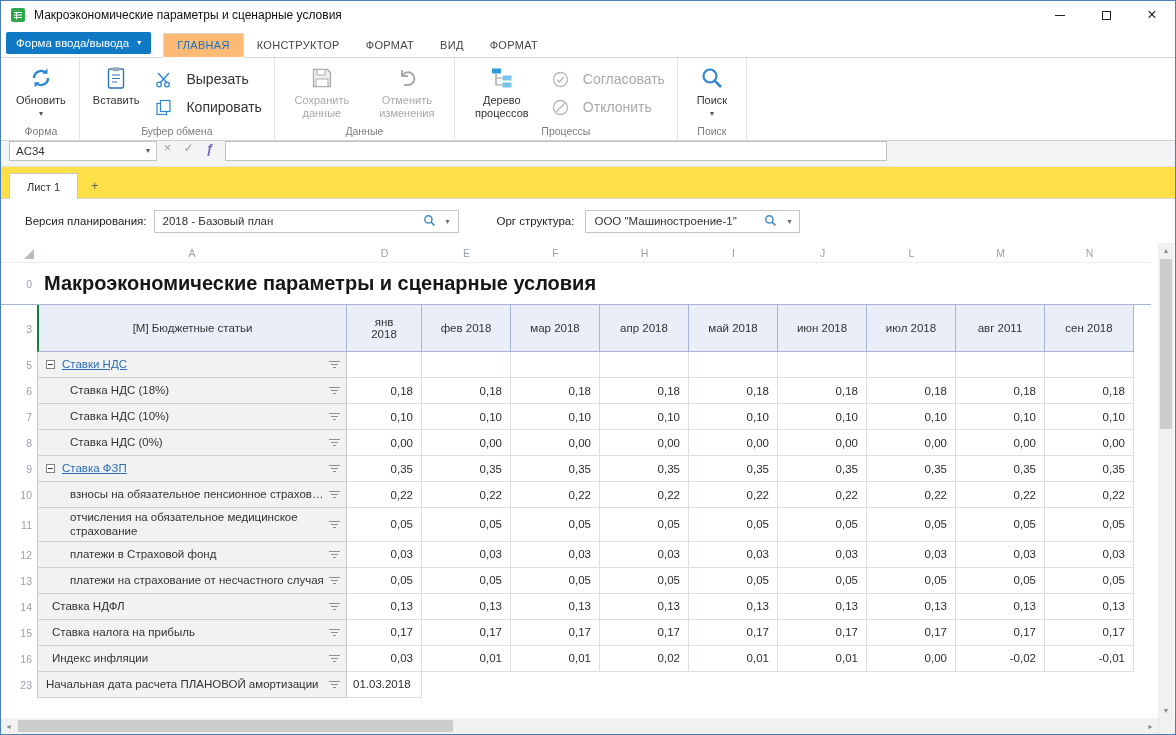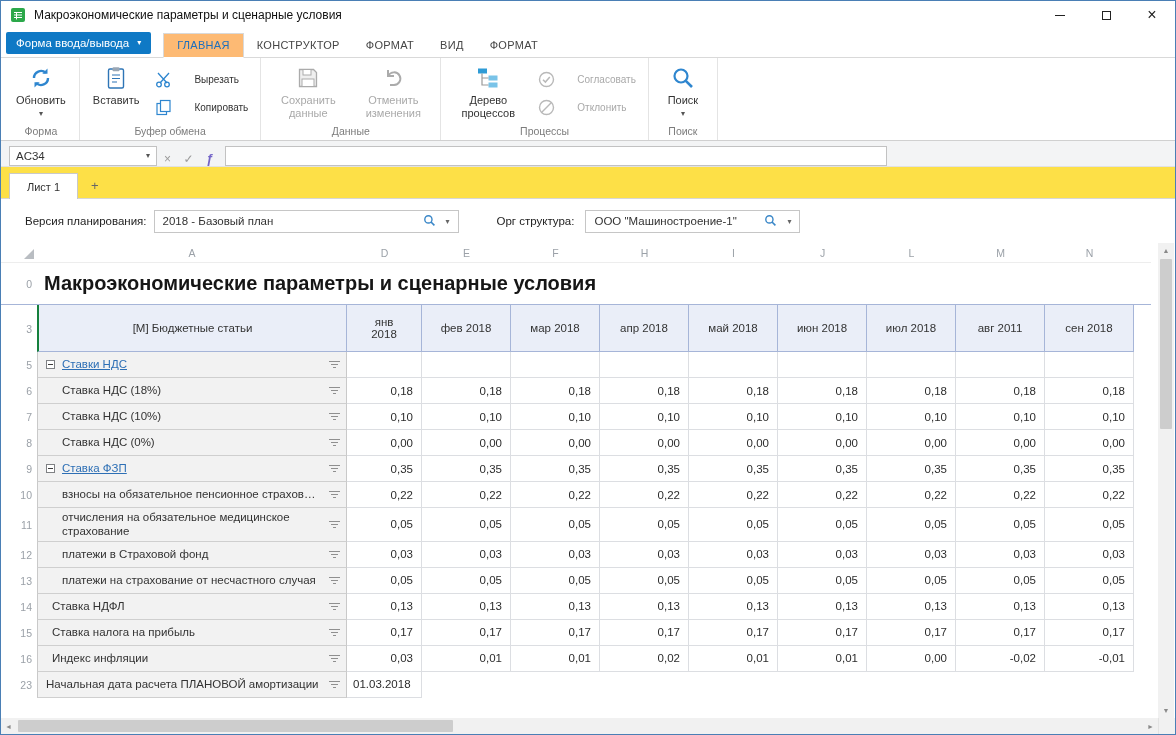--- a/index.html
+++ b/index.html
@@ -26,27 +26,27 @@
 .caret{font-size:8px;color:#555;line-height:1}
 
 
 .ribbon{position:absolute;top:57px;left:0;right:0;height:83px;background:#fff;border-bottom:1px solid #d0d0d0;display:flex;align-items:stretch;padding-left:2px}
 .rgroup{display:flex;flex-direction:column;border-right:1px solid #e4e4e4;padding:3px 6px 0}
 .rgroup-body{flex:1;display:flex;align-items:flex-start;justify-content:center;gap:3px}
 .rgroup-label{text-align:center;font-size:10.5px;color:#7c7c7c;padding:1px 4px 3px}
 .bigbtn{display:flex;flex-direction:column;align-items:center;padding:4px 7px 2px;gap:3px;font-size:11px;line-height:1.15;text-align:center;min-width:56px;cursor:default}
 .bigbtn .lbl{max-width:68px}
 .stack{display:flex;flex-direction:column;gap:7px;padding-top:8px;align-items:flex-start}
-.smallbtn{display:flex;align-items:center;gap:22px;font-size:10px;padding:2px 6px;cursor:default}
+.smallbtn{display:flex;align-items:flex-start;gap:14px;font-size:14px;padding:2px 6px;cursor:default}
 .disabled{color:#a9a9a9}
 .icon26{width:26px;height:26px;display:flex;align-items:center;justify-content:center}
 .icon17{width:17px;height:17px;display:flex;align-items:center;justify-content:center}
 
 
-.formulabar{position:absolute;top:140px;left:0;right:0;height:26px;background:#f3f4f5;display:flex;align-items:flex-end;padding-left:8px;border-bottom:1px solid #e2e2e2}
+.formulabar{position:absolute;top:140px;left:0;right:0;height:26px;background:#f3f4f5;display:flex;align-items:flex-start;padding-left:8px;border-bottom:1px solid #e2e2e2}
 .namebox{width:148px;height:20px;background:#fff;border:1px solid #c2c2c2;display:flex;align-items:center;padding:0 6px;font-size:11.5px;gap:4px}
 .namebox .nb-text{flex:1}
 .fb-ico{width:21px;text-align:center;font-size:12px;color:#9b9b9b;cursor:default}
 .fb-ico.fx{color:#7465c8;font-weight:bold;font-style:italic;font-size:13px}
 .fb-input{width:662px;height:20px;background:#fff;border:1px solid #c2c2c2;margin-left:5px}
 
 
 .sheetbar{position:absolute;top:166px;left:0;right:0;height:32px;background:#fde047;border-bottom:1px solid #d7d7d7;display:flex;align-items:flex-end;padding-left:8px}
 .sheettab{height:26px;background:#fff;border:1px solid #c9c9c9;border-bottom:none;display:flex;align-items:center;padding:0 17px;font-size:11px;margin-bottom:-1px;position:relative;z-index:2;cursor:default}
 .addtab{height:26px;display:flex;align-items:center;padding:0 13px;font-size:13px;color:#666;cursor:default}
@@ -73,21 +73,21 @@
 .w-d{width:75px;flex:none}
 .w-m{width:89px;flex:none}
 .titlerow{height:41px}
 .titlecell{width:1097px;flex:none;display:flex;align-items:center;font-size:20px;font-weight:bold;color:#161616;padding-left:7px;white-space:nowrap;overflow:hidden}
 .hrow{min-height:48px;border-top:1px solid #a6b5d8}
 .hcell{background:#eaeef8;border-right:1px solid #a6b5d8;border-bottom:1px solid #a6b5d8;display:flex;align-items:center;justify-content:center;text-align:center;color:#333;white-space:pre-line;padding:2px;cursor:default}
 .hcell.first{border-left:2px solid #15803d}
 .drow{min-height:26px}
 .lcell{background:#f2f2f2;border-left:1px solid #c9c9c9;border-right:1px solid #c9c9c9;border-bottom:1px solid #cfcfcf;display:flex;align-items:center;padding:2px 6px 2px 8px;gap:4px;cursor:default}
 .lcell.ind1{padding-left:14px}
-.lcell.ind2{padding-left:24px}
+.lcell.ind2{padding-left:32px}
 .lcell .ltext{flex:1;line-height:1.25}
 .lcell.nowrap .ltext{white-space:nowrap;overflow:hidden}
 .grp{color:#2d6fb5;text-decoration:underline}
 .minus-box{width:9px;height:9px;border:1px solid #7f8184;background:#fff;display:inline-flex;align-items:center;justify-content:center;flex:none;margin-right:3px}
 .minus-box::before{content:"";width:5px;height:1px;background:#3c3c3c}
 .filter-icon{display:inline-flex;flex-direction:column;align-items:center;gap:2px;width:12px;flex:none;cursor:pointer}
 .filter-icon i{display:block;height:1px;background:#8f8f8f}
 .filter-icon .f1{width:11px}.filter-icon .f2{width:7px}.filter-icon .f3{width:3px}
 .vcell{background:#fff;border-right:1px solid #dcdee2;border-bottom:1px solid #dcdee2;display:flex;align-items:center;justify-content:flex-end;padding-right:8px;color:#2c2c2c;cursor:default}
 .vcell.left{justify-content:flex-start;padding-left:6px}

